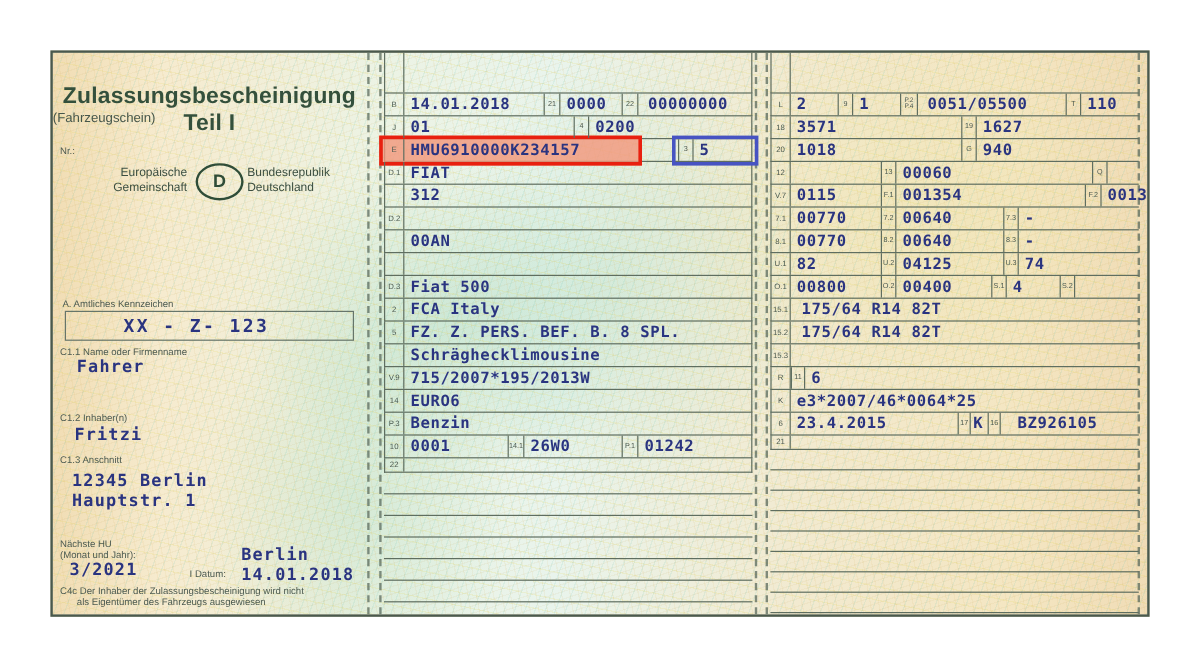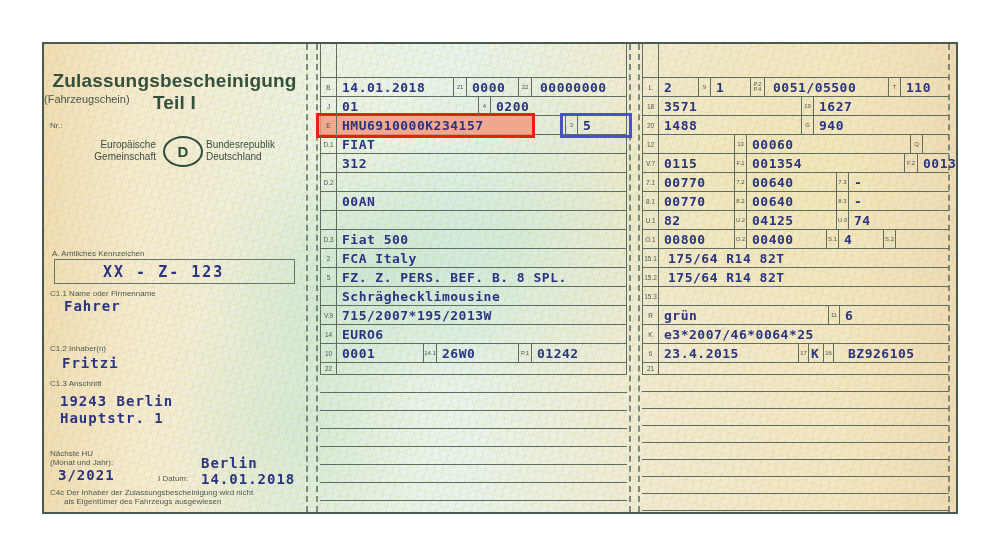--- a/index.html
+++ b/index.html
@@ -90,21 +90,21 @@
       <span class="pv">XX - Z- 123</span>
     </div>
 
     <div class="plabel" style="left:6px;top:245px;">C1.1 Name oder Firmenname</div>
     <div class="pval" style="left:20px;top:254px;">Fahrer</div>
 
     <div class="plabel" style="left:6px;top:300px;">C1.2 Inhaber(n)</div>
     <div class="pval" style="left:18px;top:311px;">Fritzi</div>
 
     <div class="plabel" style="left:6px;top:335px;">C1.3 Anschnitt</div>
-    <div class="pval" style="left:16px;top:349px;">19243 Berlin</div>
+    <div class="pval" style="left:16px;top:349px;">12345 Berlin</div>
     <div class="pval" style="left:16px;top:366px;">Hauptstr. 1</div>
 
     <div class="plabel" style="left:6px;top:405px;text-align:right;">Nächste HU</div>
     <div class="plabel" style="left:6px;top:414px;">(Monat und Jahr):</div>
     <div class="pval" style="left:14px;top:423px;">3/2021</div>
     <div class="pval" style="left:157px;top:411px;">Berlin</div>
     <div class="plabel" style="left:114px;top:430px;">I Datum:</div>
     <div class="pval" style="left:157px;top:427px;">14.01.2018</div>
 
     <div class="plabel" style="left:6px;top:444px;">C4c Der Inhaber der Zulassungsbescheinigung wird nicht</div>
@@ -178,20 +178,24 @@
       <div class="lbl"></div>
       <div class="v f1x">Schräghecklimousine</div>
     </div>
     <div class="mrow br">
       <div class="lbl">V.9</div>
       <div class="v f1x">715/2007*195/2013W</div>
     </div>
     <div class="mrow br">
       <div class="lbl">14</div>
       <div class="v f1x">EURO6</div>
+    </div>
+    <div class="mrow br">
+      <div class="lbl">P.3</div>
+      <div class="v f1x">Benzin</div>
     </div>
     <div class="mrow br">
       <div class="lbl">10</div>
       <div class="v" style="width:86px">0001</div>
       <div class="bx" style="width:14px">14.1</div>
       <div class="v" style="width:81px">26W0</div>
       <div class="bx" style="width:14px">P.1</div>
       <div class="v f1x">01242</div>
     </div>
     <div class="mrow br short">
@@ -229,21 +233,21 @@
     </div>
 
     <div class="mrow">
       <div class="lbl">18</div>
       <div class="v" style="width:142px">3571</div>
       <div class="bx" style="width:13px">19</div>
       <div class="v f1x">1627</div>
     </div>
     <div class="mrow">
       <div class="lbl">20</div>
-      <div class="v" style="width:142px">1488</div>
+      <div class="v" style="width:142px">1018</div>
       <div class="bx" style="width:13px">G</div>
       <div class="v f1x">940</div>
     </div>
     <div class="mrow">
       <div class="lbl">12</div>
       <div class="v" style="width:75px"></div>
       <div class="bx" style="width:13px">13</div>
       <div class="v" style="width:163px">00060</div>
       <div class="bx" style="width:13px">Q</div>
       <div class="v f1x"></div>
@@ -297,21 +301,20 @@
     <div class="mrow">
       <div class="lbl">15.2</div>
       <div class="v f1x" style="padding-left:9px">175/64 R14 82T</div>
     </div>
     <div class="mrow">
       <div class="lbl">15.3</div>
       <div class="v f1x"></div>
     </div>
     <div class="mrow">
       <div class="lbl">R</div>
-      <div class="v" style="width:169px">grün</div>
       <div class="bx" style="width:12px">11</div>
       <div class="v f1x">6</div>
     </div>
     <div class="mrow">
       <div class="lbl">K</div>
       <div class="v f1x">e3*2007/46*0064*25</div>
     </div>
     <div class="mrow">
       <div class="lbl">6</div>
       <div class="v" style="width:139px">23.4.2015</div>

